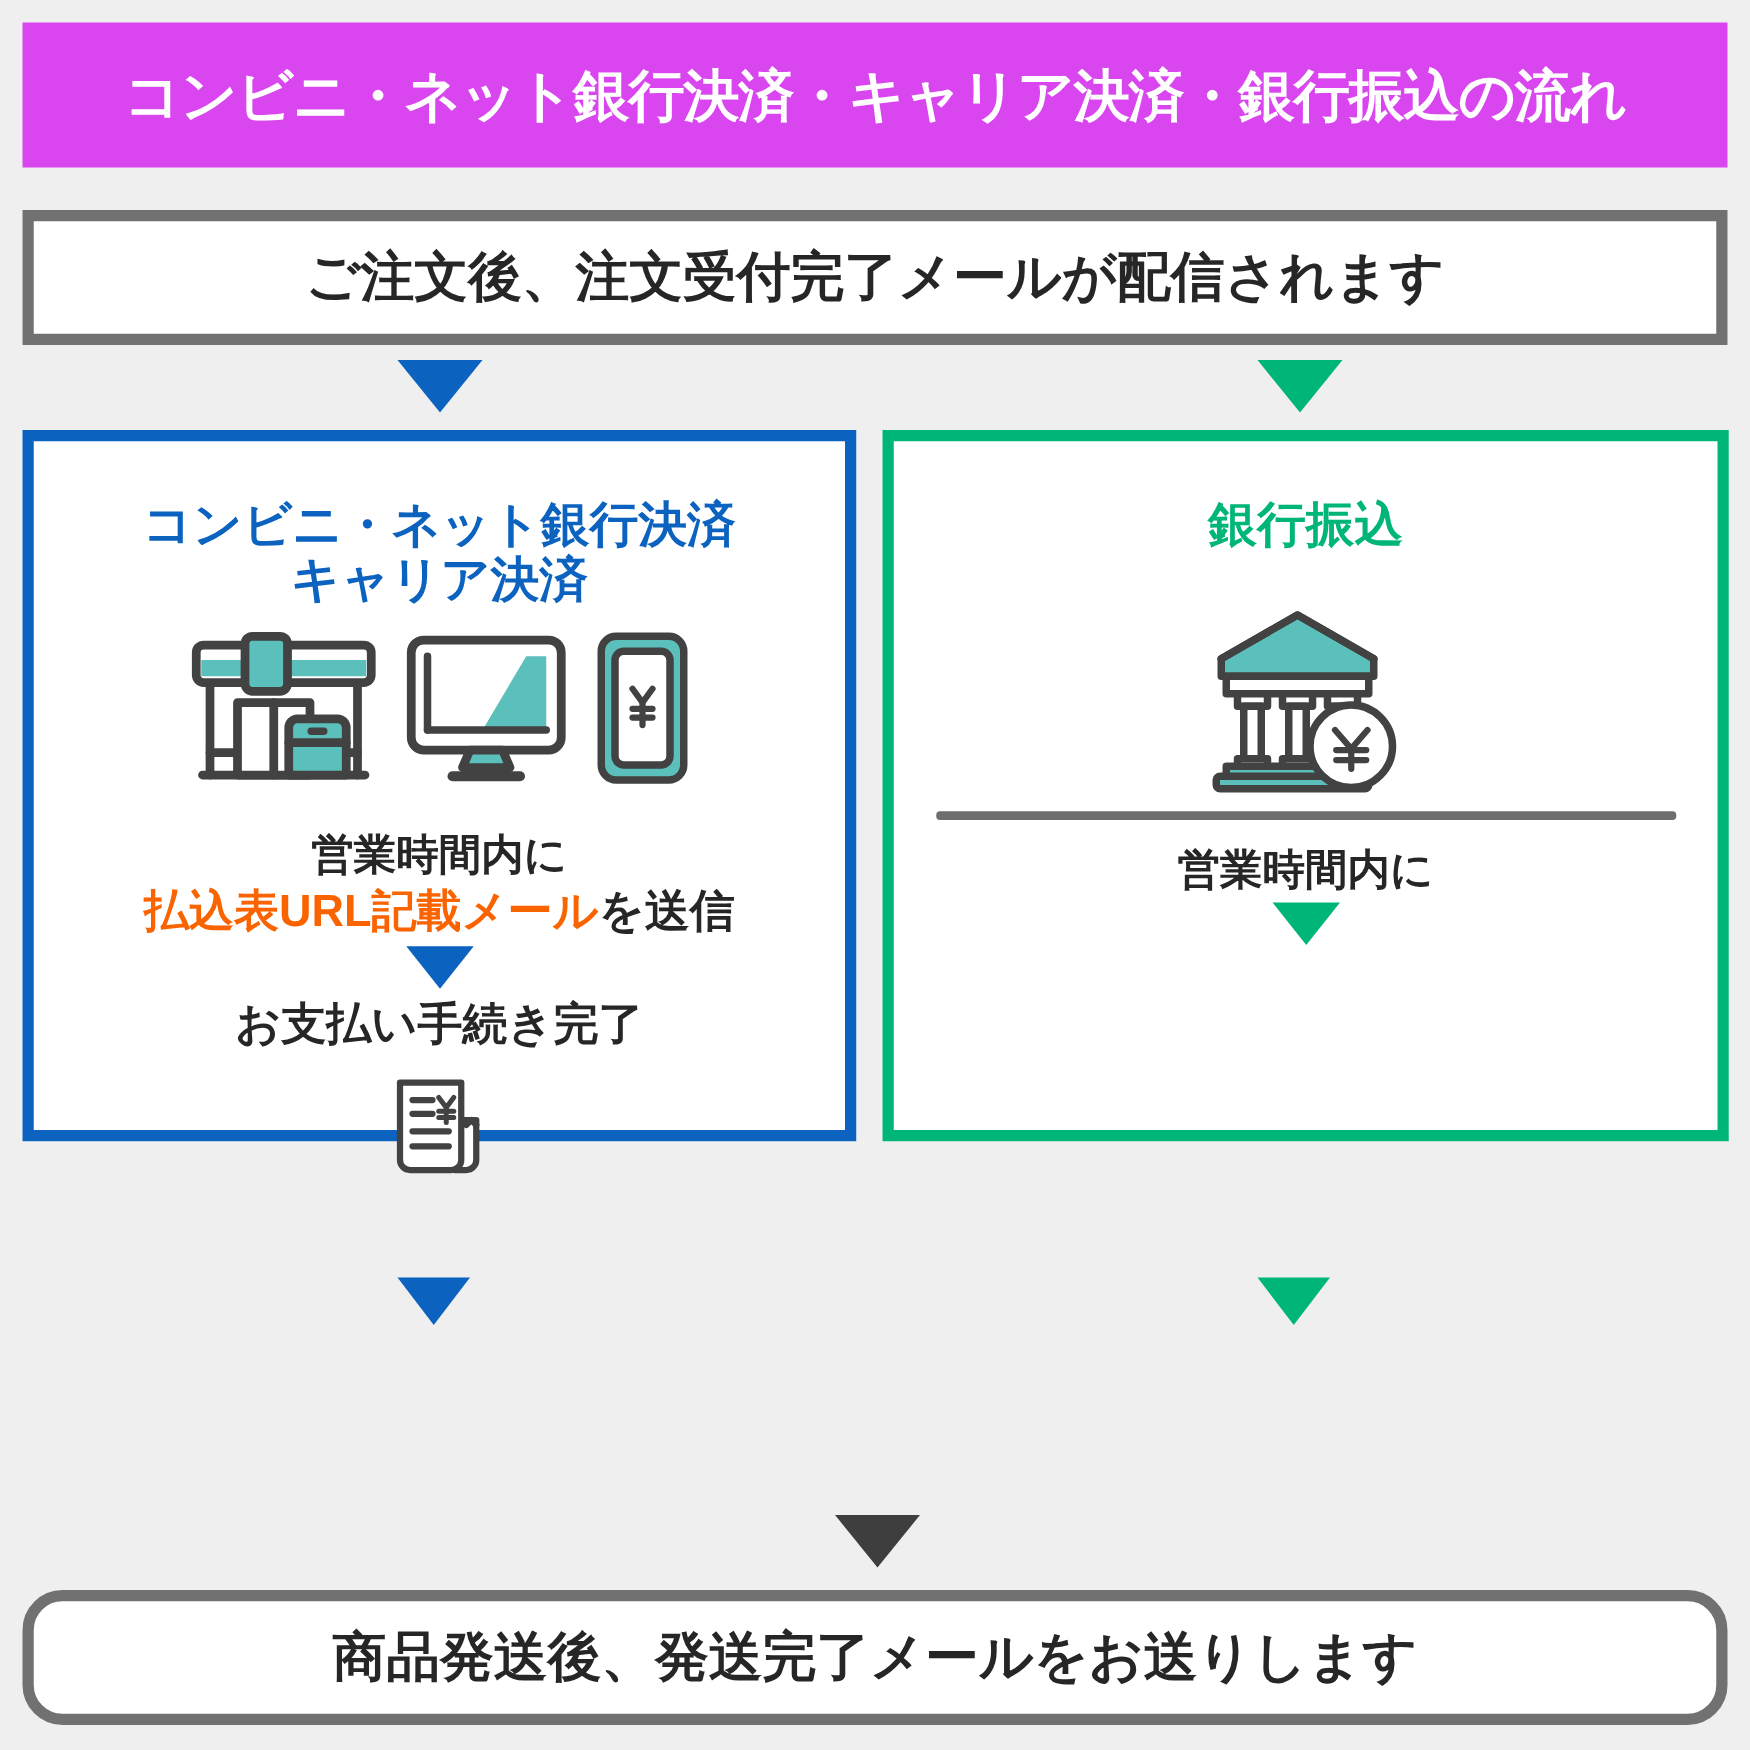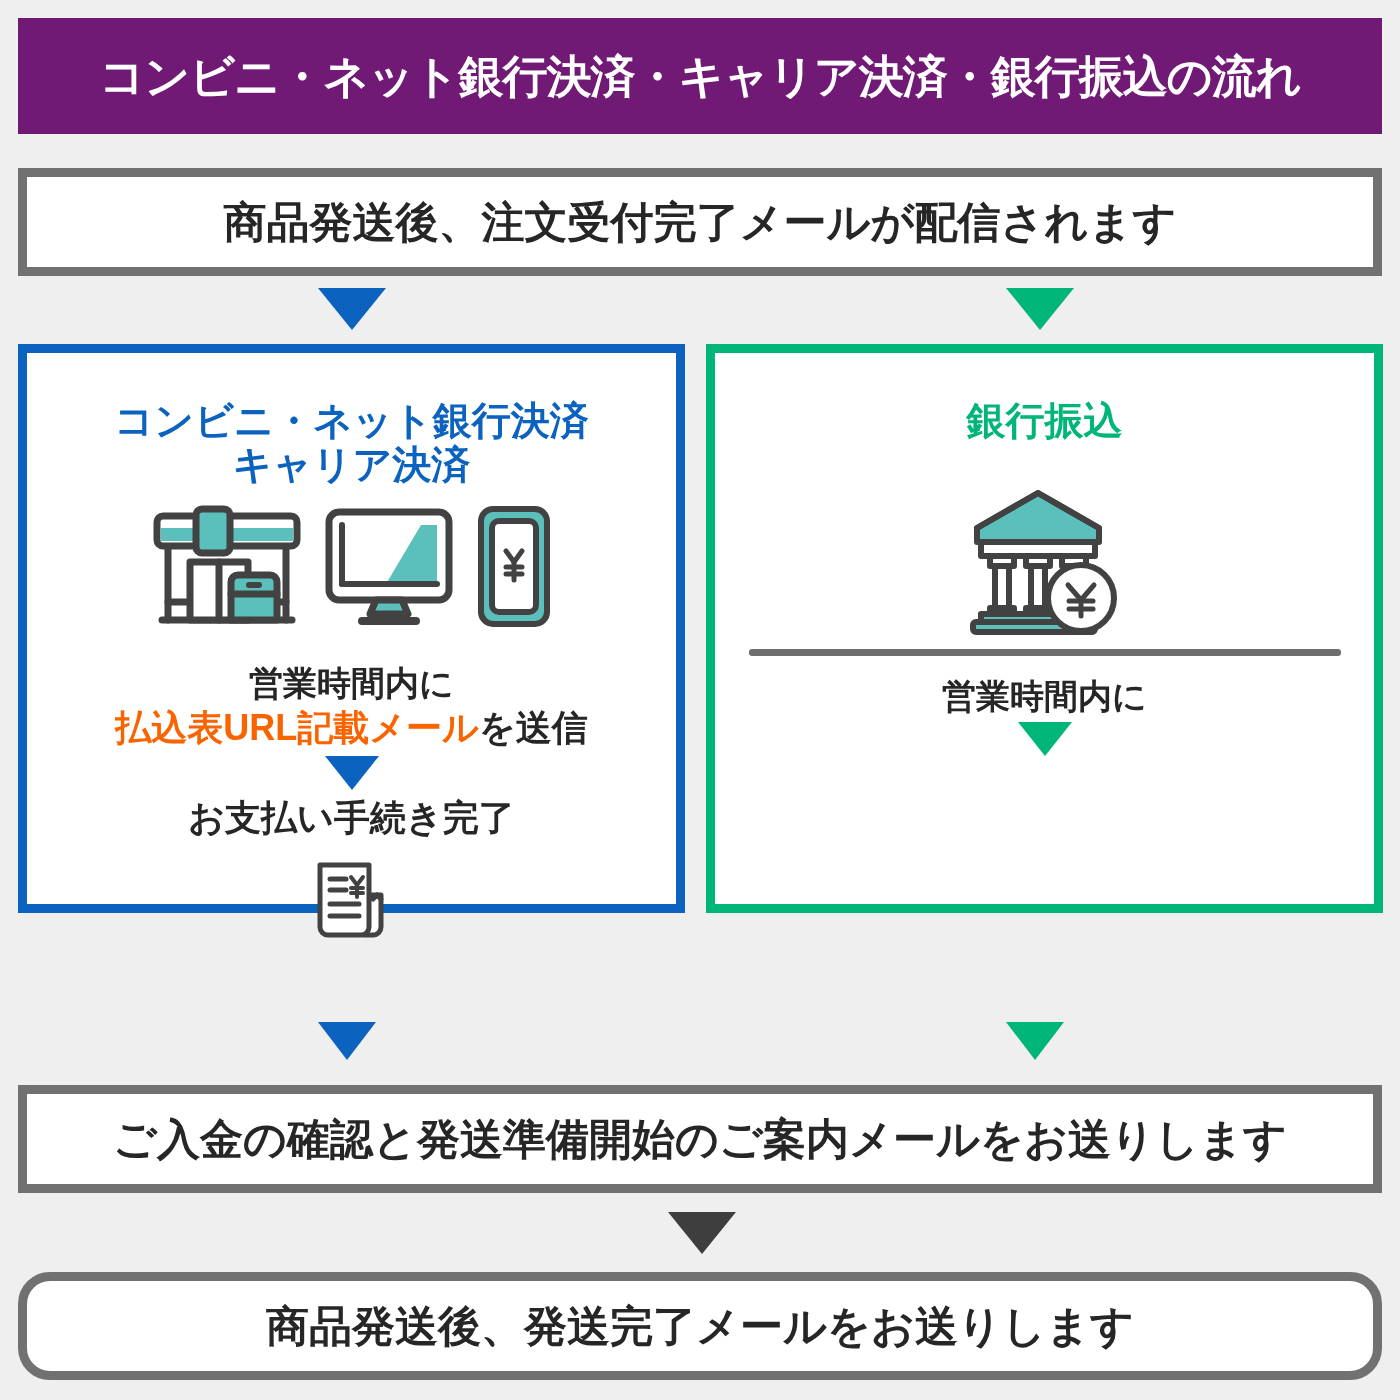--- a/index.html
+++ b/index.html
@@ -14,21 +14,21 @@
     position:relative;
     width:1400px;height:1400px;
     box-sizing:border-box;
     padding:0;
   }
 
   
   .title-bar{
     position:absolute;
     left:18px;top:18px;width:1364px;height:116px;
-    background:#701a75;
+    background:#d946ef;
     display:flex;align-items:center;justify-content:center;
   }
   .title-bar .txt{
     color:#ffffff;
     font-size:45px;
     font-weight:bold;
     letter-spacing:-1px;
     white-space:nowrap;
     line-height:1;
   }
@@ -165,21 +165,21 @@
 </head>
 <body>
 
 <div class="page">
 
   <div class="title-bar">
     <span class="txt">コンビニ・ネット銀行決済・キャリア決済・銀行振込の流れ</span>
   </div>
 
   <div class="gray-box" id="box-order">
-    <span class="txt">商品発送後、注文受付完了メールが配信されます</span>
+    <span class="txt">ご注文後、注文受付完了メールが配信されます</span>
   </div>
 
   <div class="arrow blue" id="arrow-top-left"></div>
   <div class="arrow green" id="arrow-top-right"></div>
 
   <div class="panel" id="panel-conveni">
 
     <div class="panel-title">コンビニ・ネット銀行決済
 キャリア決済</div>
 
@@ -314,23 +314,20 @@
     <div class="step-line">営業時間内に</div>
 
     <div class="arrow-inner green"></div>
 
 
   </div>
 
   <div class="arrow blue" id="arrow-mid-left"></div>
   <div class="arrow green" id="arrow-mid-right"></div>
 
-  <div class="gray-box" id="box-confirm">
-    <span class="txt">ご入金の確認と発送準備開始のご案内メールをお送りします</span>
-  </div>
 
   <div class="arrow dark" id="arrow-bottom"></div>
 
   <div class="gray-box" id="box-shipped">
     <span class="txt">商品発送後、発送完了メールをお送りします</span>
   </div>
 
 </div>
 
 </body></html>

